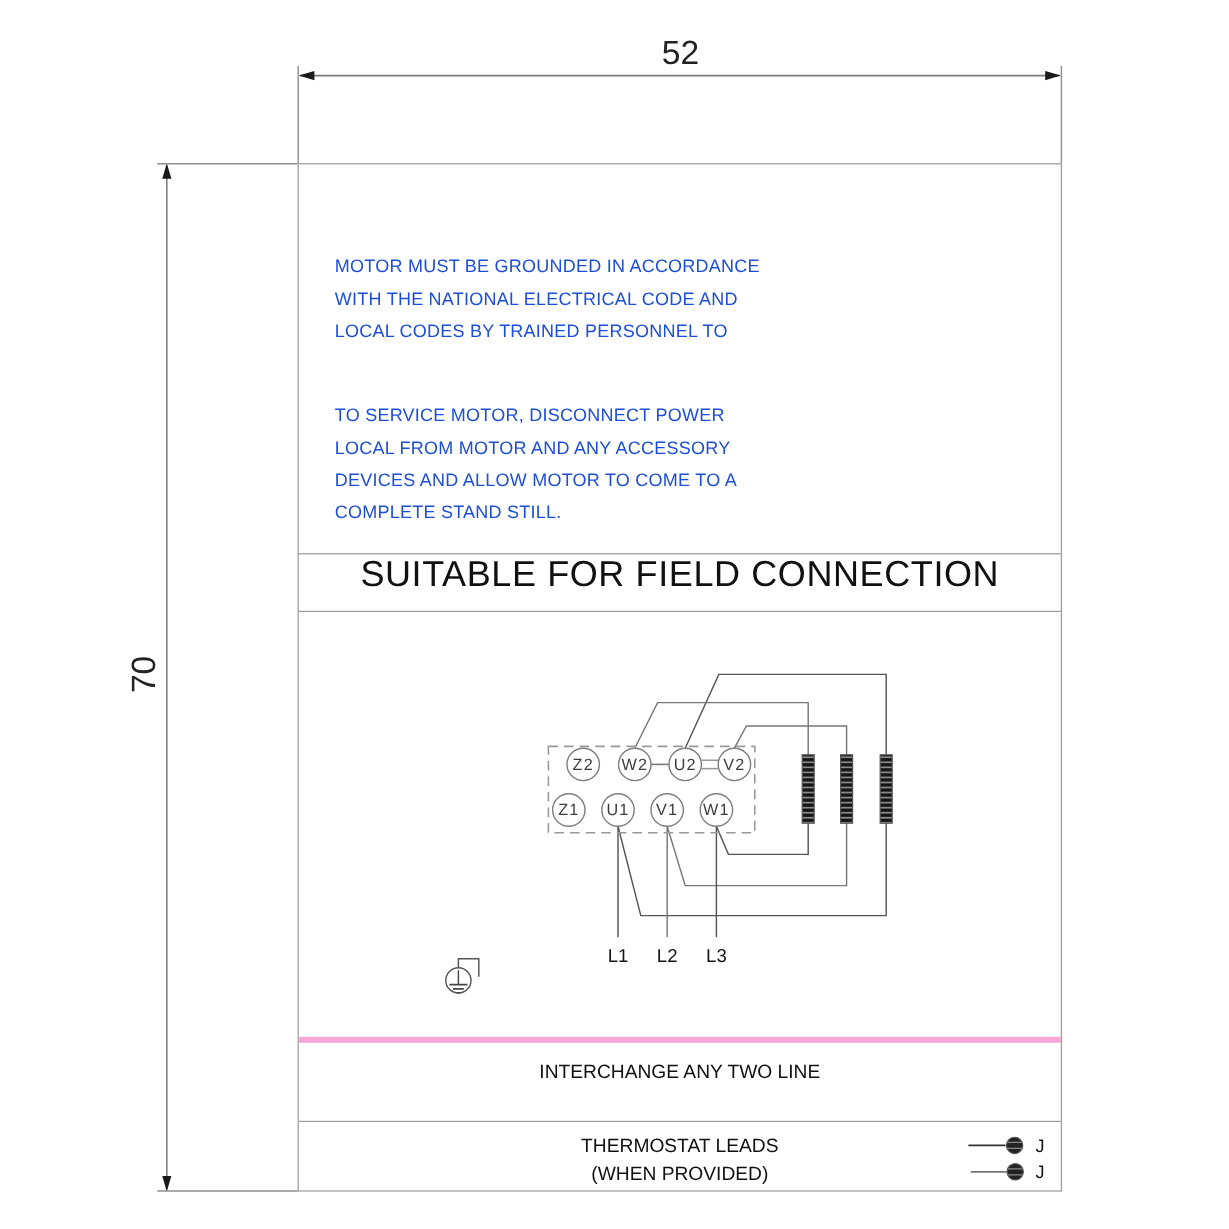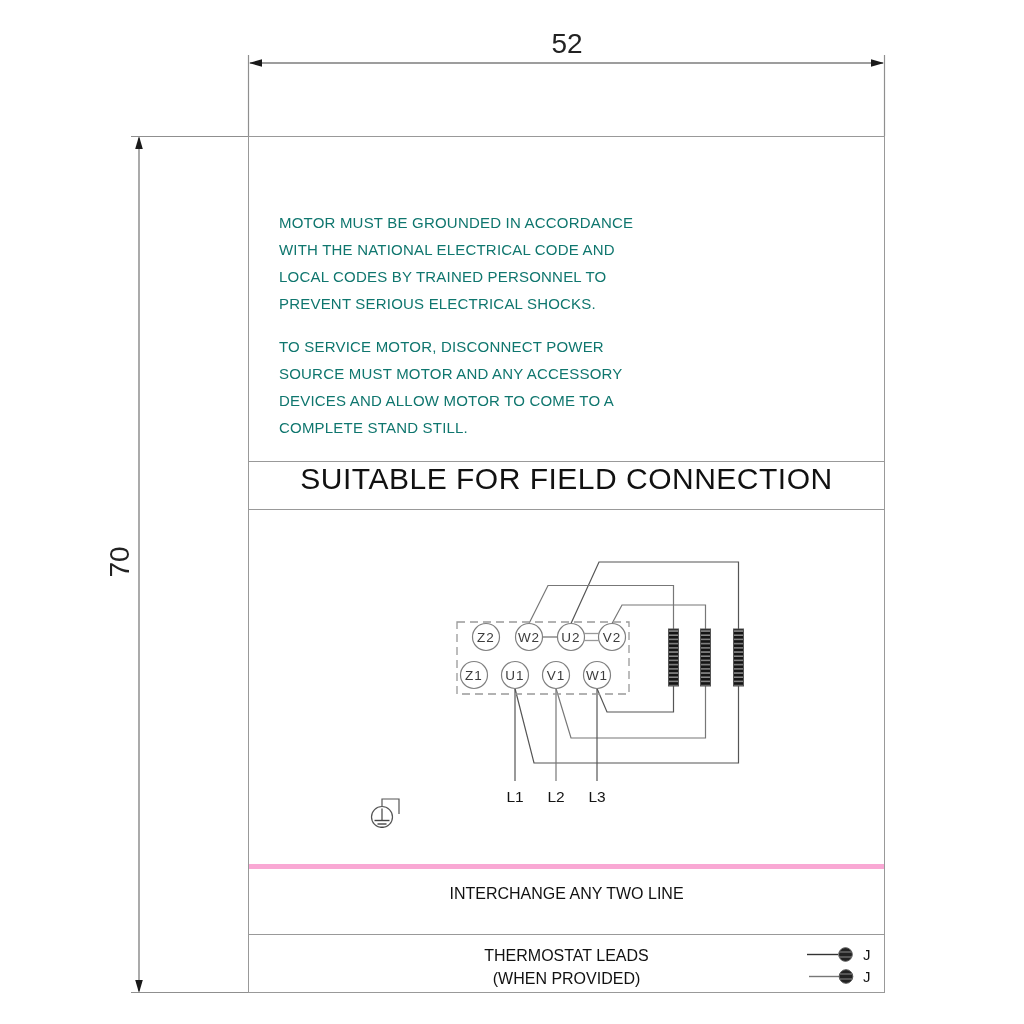--- a/index.html
+++ b/index.html
@@ -10,21 +10,21 @@
   .dim-text{position:absolute;font-size:28px;color:#222;}
   .dim-52{left:527px;top:28px;width:80px;text-align:center;}
   .dim-70{left:90px;top:542px;width:60px;height:40px;line-height:40px;text-align:center;
           transform:rotate(-90deg);}
   .label-box{position:absolute;left:248px;top:136px;width:637px;height:857px;
              border:1px solid #999;box-sizing:border-box;background:#fff;}
   .sec{position:absolute;left:0;width:635px;box-sizing:border-box;}
   .sec-warning{top:0;height:63px;border-bottom:1px solid #999;}
   .warn-icon{position:absolute;left:186px;top:7px;}
   .warning-title{position:absolute;left:258px;top:13px;font-size:28px;letter-spacing:1px;color:#1a1a1a;}
-  .sec-text{top:63px;height:262px;border-bottom:1px solid #999;font-size:15px;letter-spacing:.2px;color:#0f766e;}
+  .sec-text{top:63px;height:262px;border-bottom:1px solid #999;font-size:15px;letter-spacing:.2px;color:#1d4ed8;}
   .para{position:absolute;left:30px;}
   .para div{height:27px;line-height:27px;white-space:pre;}
   .p1{top:9px;}
   .p2{top:133px;}
   .sec-field{top:325px;height:48px;border-bottom:1px solid #999;
              display:flex;align-items:flex-start;justify-content:center;
              font-size:30px;letter-spacing:.5px;color:#111;}
   .sec-diagram{top:373px;height:359px;border-bottom:5px solid #f9a8d4;}
   .sec-rotation{top:732px;height:66px;border-bottom:1px solid #999;
                 text-align:center;font-size:16px;color:#111;padding-top:11px;}
@@ -57,25 +57,24 @@
   <div class="dim-text dim-70">70</div>
 
   <div class="label-box">
 
 
     <div class="sec sec-text">
       <div class="para p1">
         <div>MOTOR MUST BE GROUNDED IN ACCORDANCE</div>
         <div>WITH THE NATIONAL ELECTRICAL CODE AND</div>
         <div>LOCAL CODES BY TRAINED PERSONNEL TO</div>
-        <div>PREVENT SERIOUS ELECTRICAL SHOCKS.</div>
       </div>
       <div class="para p2">
         <div>TO SERVICE MOTOR, DISCONNECT POWER</div>
-        <div>SOURCE MUST MOTOR AND ANY ACCESSORY</div>
+        <div>LOCAL FROM MOTOR AND ANY ACCESSORY</div>
         <div>DEVICES AND ALLOW MOTOR TO COME TO A</div>
         <div>COMPLETE STAND STILL.</div>
       </div>
     </div>
 
     <div class="sec sec-field">
       <div>SUITABLE FOR FIELD CONNECTION</div>
     </div>
 
     <div class="sec sec-diagram">

